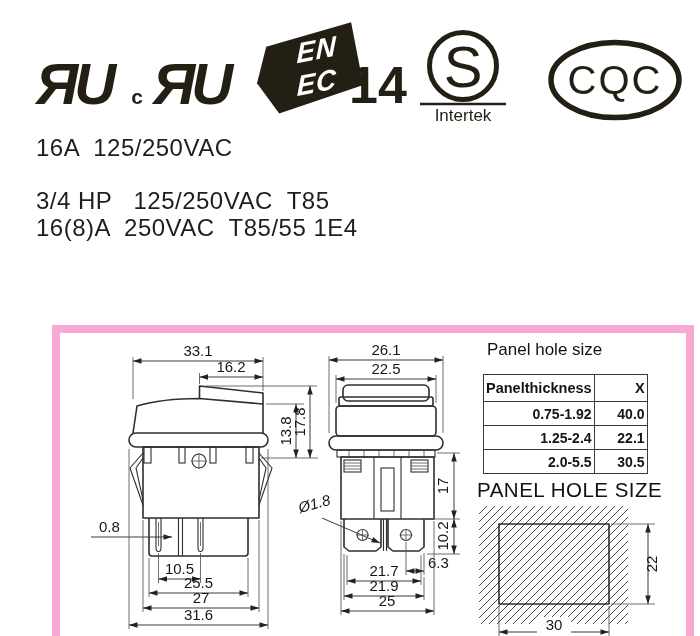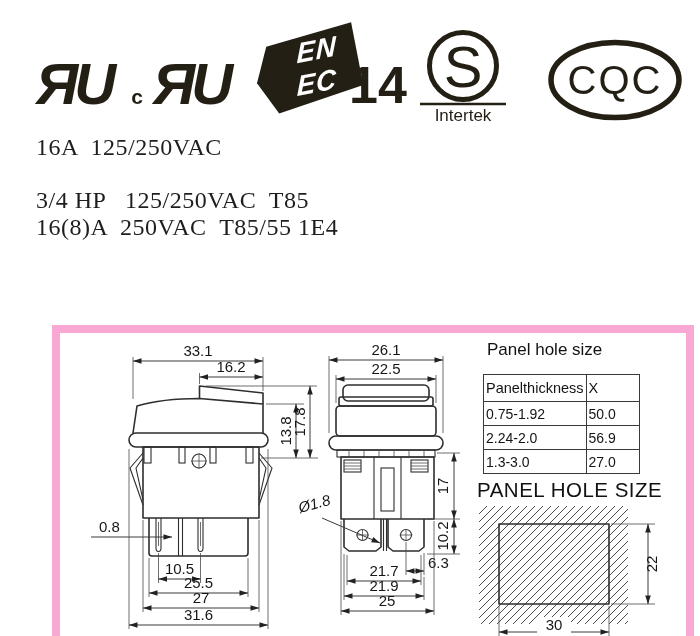--- a/index.html
+++ b/index.html
@@ -1,24 +1,24 @@
 <!DOCTYPE html>
 <html><head>
 <meta charset="utf-8">
 <style>
   html,body{margin:0;padding:0;background:#fff;}
   body{width:700px;height:636px;position:relative;font-family:"Liberation Sans",sans-serif;color:#1c1c1c;overflow:hidden;}
   svg text{font-family:"Liberation Sans",sans-serif;}
   .abs{position:absolute;}
-  .rating{position:absolute;left:36px;font-size:24px;letter-spacing:.5px;color:#1e1e1e;white-space:pre;font-family:Liberation Serif, serif;}
+  .rating{position:absolute;left:36px;font-size:24px;letter-spacing:.5px;color:#1e1e1e;white-space:pre;}
   .board{position:absolute;left:52px;top:287px;width:626px;height:318px;border:8px solid #f9a8d4;margin-top:38px;}
   .board svg{position:absolute;left:0;top:0;}
   .tbl-title{position:absolute;left:427px;top:7px;font-size:17px;color:#111;}
   .ptable{position:absolute;left:423px;top:41px;border-collapse:collapse;}
-  .ptable td{border:1px solid #3a3a3a;text-align:left;font-size:14px;color:#141414;height:23px;padding:0 2px;}
+  .ptable td{border:1px solid #3a3a3a;text-align:right;font-size:14px;color:#141414;height:23px;padding:0 2px;font-weight:bold;}
   .ptable tr.hd td{font-size:14.5px;height:26px;}
   .ptable td.c1{width:88px;}
   .ptable td.c2{width:48px;}
   .hole-heading{position:absolute;left:417px;top:145px;font-size:20.5px;letter-spacing:.5px;color:#111;}
   .obj{fill:none;stroke:#2e2e2e;stroke-width:1.6;stroke-linejoin:round;}
   .ob2{fill:none;stroke:#2e2e2e;stroke-width:1.1;}
   .dim{stroke:#3a3a3a;stroke-width:1;fill:none;}
   .ext{stroke:#4a4a4a;stroke-width:.8;}
   .dt{font-size:15px;fill:#161616;}
 </style>
@@ -235,27 +235,27 @@
 
   <div class="tbl-title">Panel hole size</div>
   <table class="ptable">
     <tbody>
       <tr class="hd">
         <td class="c1">Panelthickness</td>
         <td class="c2">X</td>
       </tr>
       <tr>
         <td class="c1">0.75-1.92</td>
-        <td class="c2">50.0</td>
+        <td class="c2">40.0</td>
       </tr>
       <tr>
-        <td class="c1">2.24-2.0</td>
-        <td class="c2">56.9</td>
+        <td class="c1">1.25-2.4</td>
+        <td class="c2">22.1</td>
       </tr>
       <tr>
-        <td class="c1">1.3-3.0</td>
-        <td class="c2">27.0</td>
+        <td class="c1">2.0-5.5</td>
+        <td class="c2">30.5</td>
       </tr>
     </tbody>
   </table>
 
   <div class="hole-heading">PANEL HOLE SIZE</div>
 </div>
 
 </body></html>

